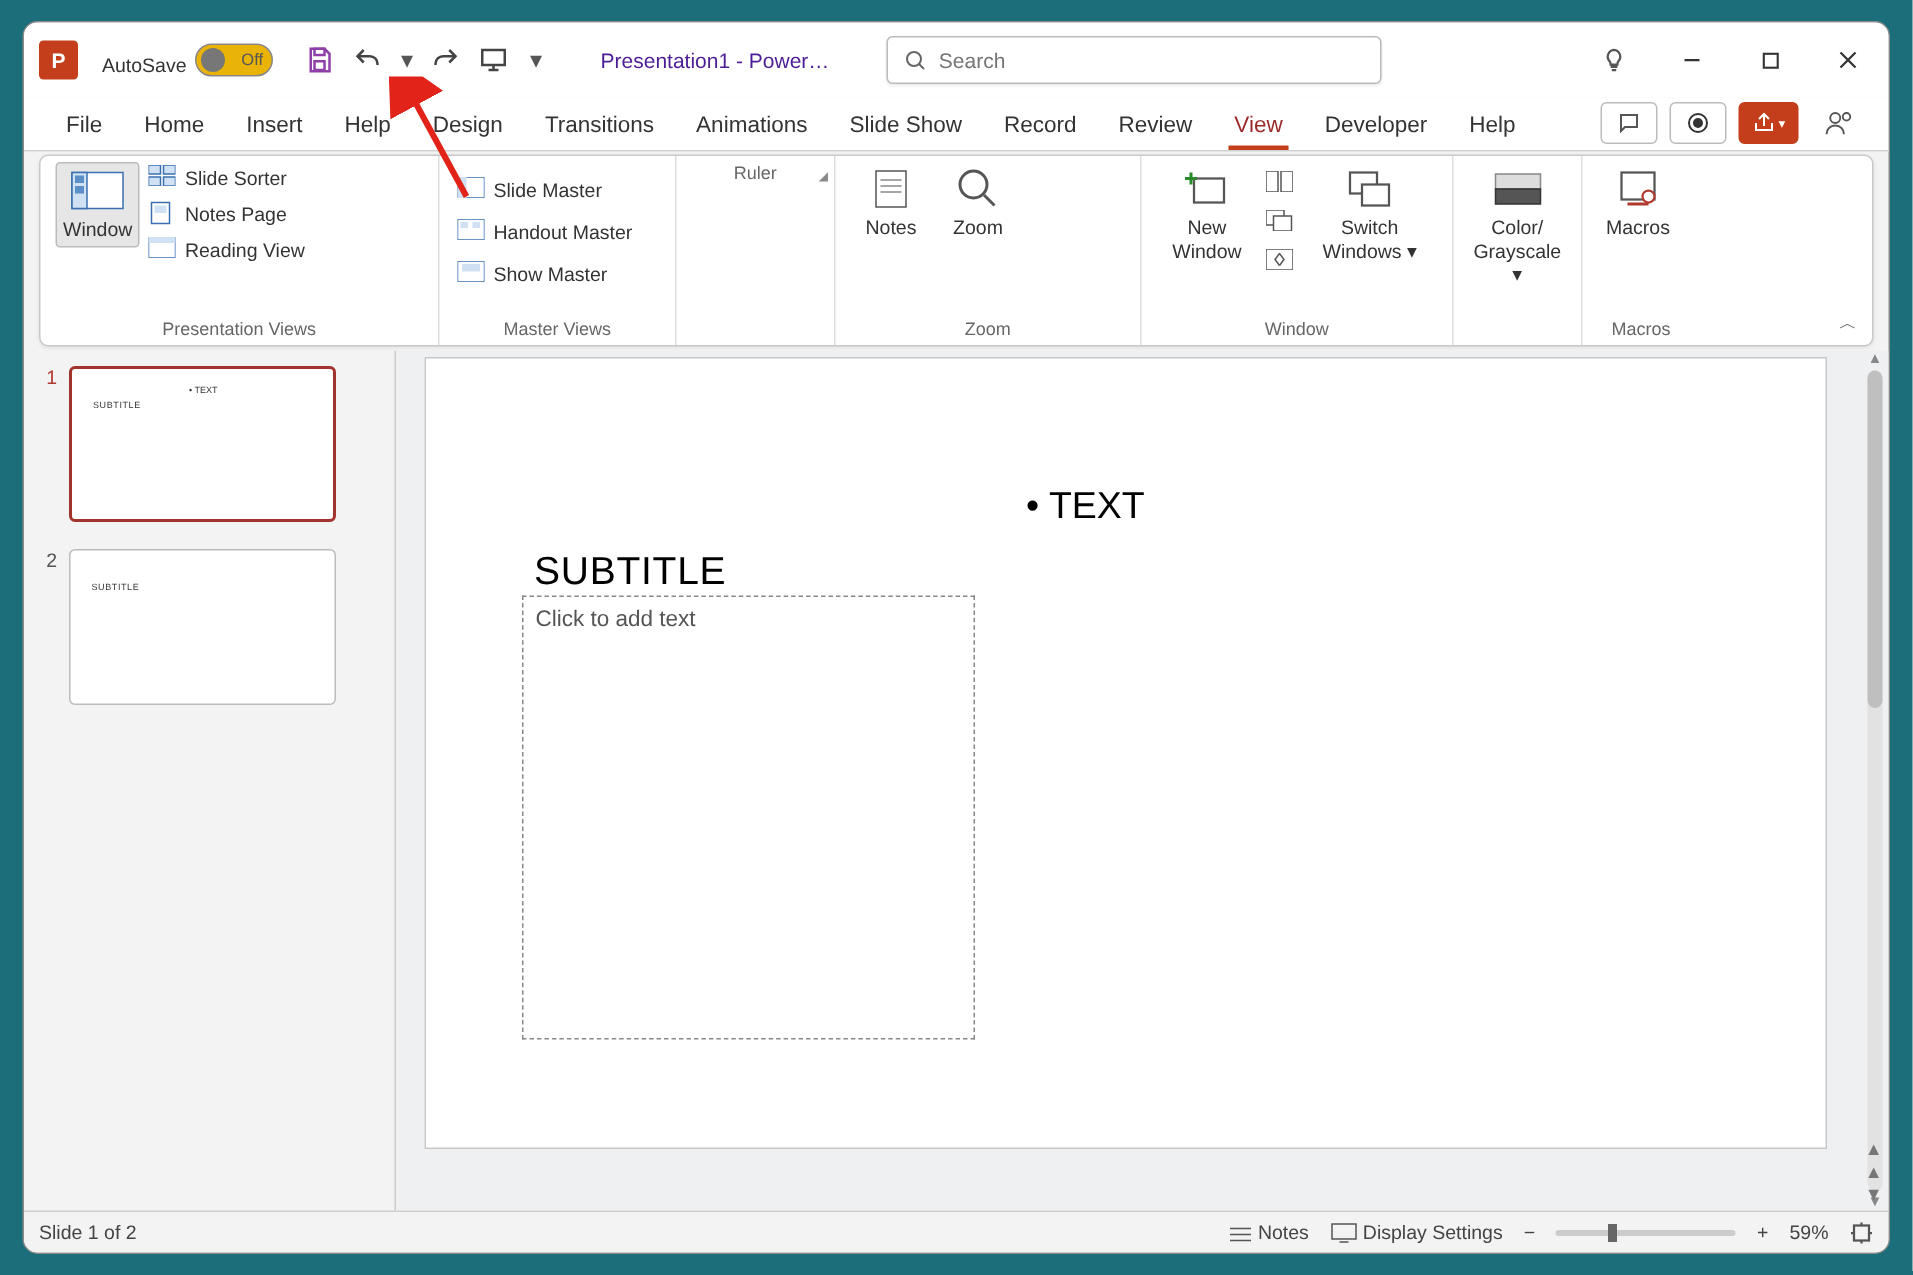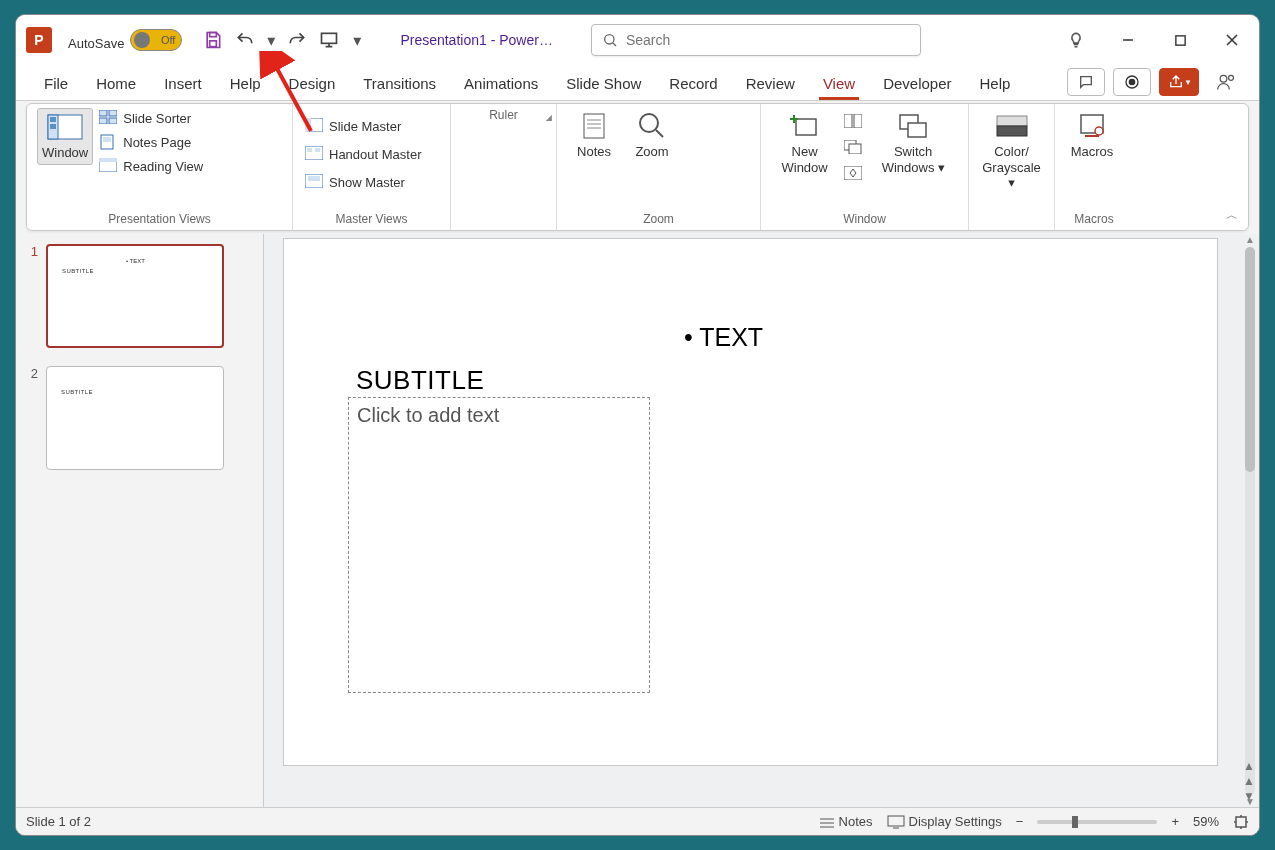--- a/index.html
+++ b/index.html
@@ -55,21 +55,21 @@
 .thumb-num { font-size:13px; color:#b03a2e; width:14px; text-align:right; }
 .thumb { width:178px; height:104px; background:#fff; border:1px solid #bbb; border-radius:4px; position:relative; }
 .thumb.selected { border:2px solid #a1342c; }
 .thumb .t-sub { position:absolute; font-size:6px; color:#333; top:22px; left:14px; letter-spacing:0.4px; }
 .thumb .t-text { position:absolute; font-size:6px; color:#333; top:12px; left:78px; }
 .canvas-wrap { flex:1; position:relative; background:#eef0f1; display:flex; justify-content:center; padding-top:4px; }
 .canvas { width:935px; height:528px; background:#fff; border:1px solid #c8c8c8; position:relative; margin-right:22px; }
 .canvas .bullet-text { position:absolute; top:84px; left:400px; font-size:25px; font-family:Arial; color:#000; }
 .canvas .bullet-text::before { content:"• "; }
 .canvas .subtitle { position:absolute; top:126px; left:72px; font-size:26px; font-family:Arial; color:#000; letter-spacing:0.5px; }
-.canvas .textbox { position:absolute; top:158px; left:64px; width:302px; height:296px; border:1px dashed #888; padding:6px 8px; font-size:20px; color:#555; }
+.canvas .textbox { position:absolute; top:158px; left:64px; width:302px; height:296px; border:1px dashed #888; padding:6px 8px; font-size:15px; color:#555; }
 .vscroll { position:absolute; right:2px; top:0; width:14px; height:100%; display:flex; flex-direction:column; align-items:center; }
 .vscroll .arrow { color:#888; font-size:10px; cursor:pointer; }
 .vscroll .track { flex:1; width:10px; background:#e2e2e2; border-radius:5px; margin:2px 0; position:relative; }
 .vscroll .thumb-bar { position:absolute; top:0; width:10px; height:225px; background:#bfbfbf; border-radius:5px; }
 .nav-arrows { position:absolute; right:2px; bottom:4px; display:flex; flex-direction:column; color:#777; font-size:12px; gap:1px; }
 
 
 .status { height:28px; background:#f3f3f3; border-top:1px solid #ccc; display:flex; align-items:center; padding:0 10px; font-size:13px; color:#444; }
 .status .sp { margin-left:auto; display:flex; align-items:center; gap:14px; }
 .status .stat-btn { display:flex; align-items:center; gap:4px; cursor:pointer; }

